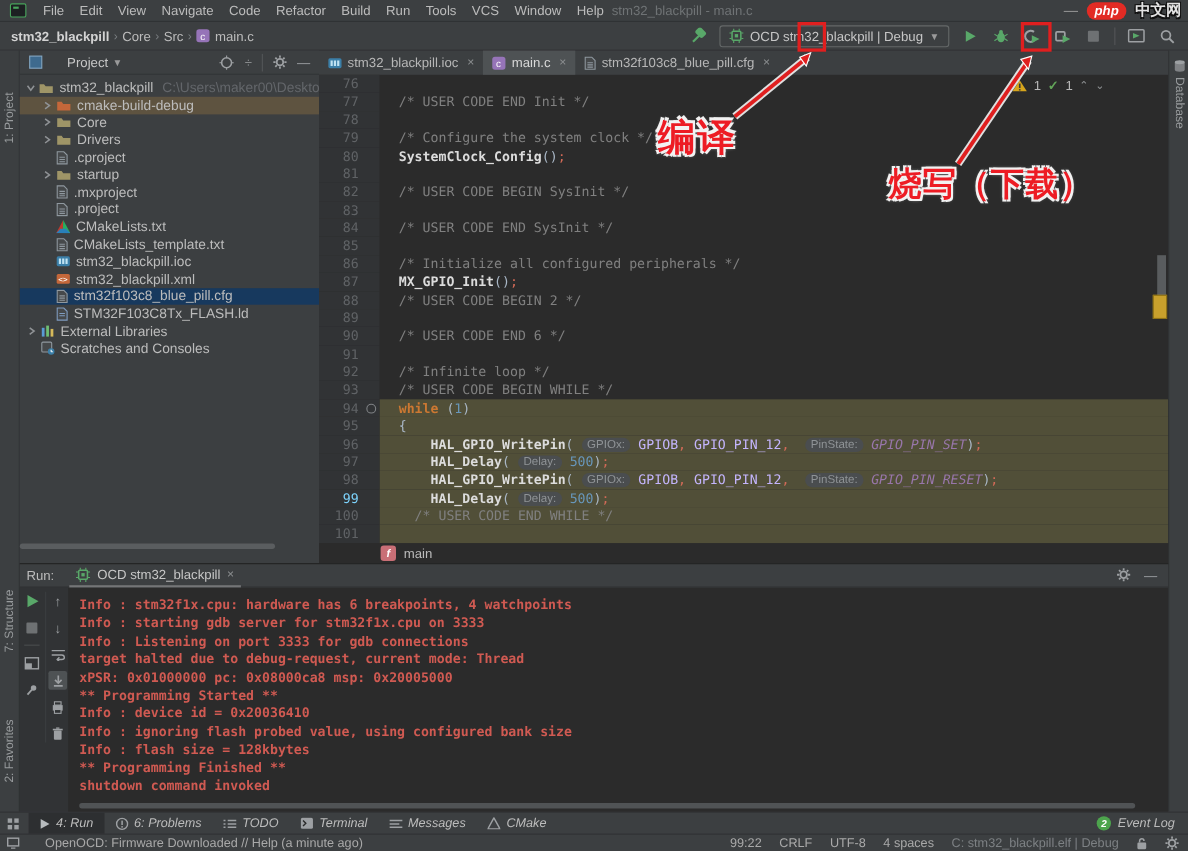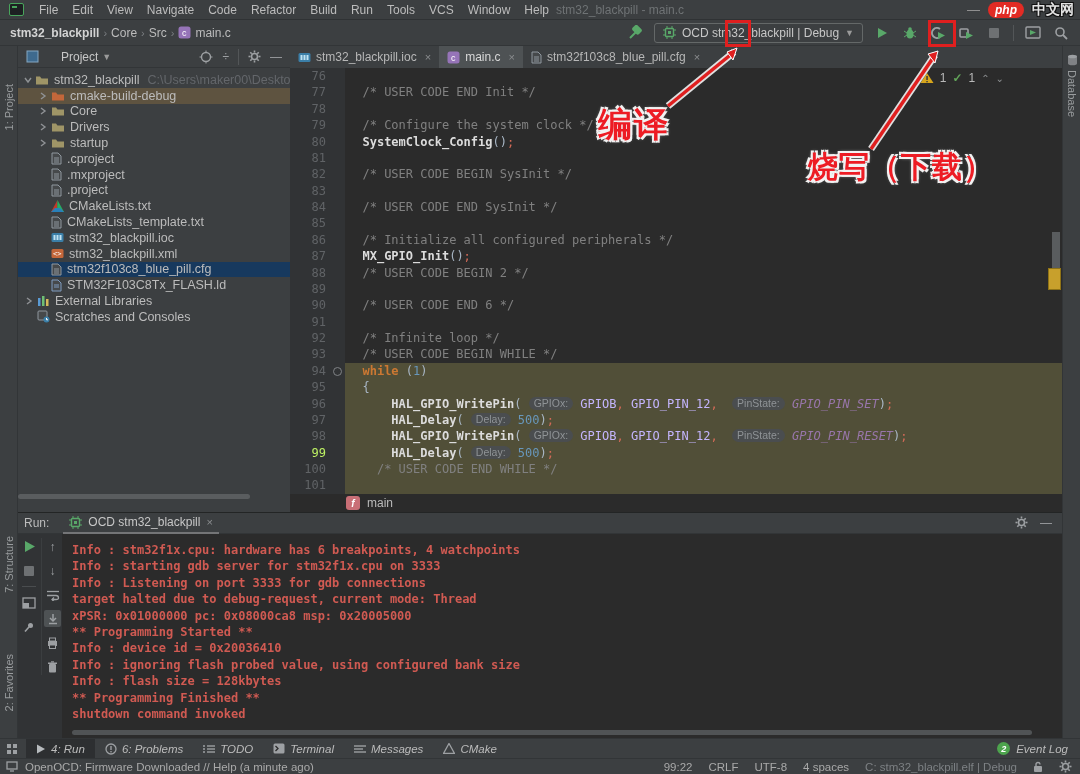--- a/index.html
+++ b/index.html
@@ -117,21 +117,21 @@
   .bb-switch { margin:0 8px 0 6px; color:#9da0a3; }
   .bb-tab { display:flex; align-items:center; gap:5px; padding:0 10px; height:20px; color:#bcbcbc; }
   .bb-tab.active { background:#2d2f31; }
   .bb-right { margin-left:auto; display:flex; align-items:center; gap:6px; padding-right:12px; }
   .evbadge { width:13px; height:13px; border-radius:50%; background:#4da44d; color:#fff; font-size:9px;
     font-weight:bold; display:flex; align-items:center; justify-content:center; }
 
   
   .statusbar { position:absolute; left:0; top:758px; width:1080px; height:16px; background:#3c3f41;
     border-top:1px solid #323537; display:flex; align-items:center; font-size:11.5px; color:#a9a9a9; }
-  .sb-left { display:flex; align-items:center; gap:7px; padding-left:6px; }
+  .sb-left { display:flex; align-items:center; gap:23px; padding-left:6px; }
   .sb-right { margin-left:auto; display:flex; align-items:center; gap:16px; padding-right:8px; }
   .sb-dim { color:#7d8184; }
 
   
   .ann-overlay { position:absolute; left:0; top:0; width:1080px; height:774px; pointer-events:none; z-index:40; }
   .redbox { position:absolute; border:3px solid #e01f1f; z-index:41; }
   .ann-text { position:absolute; color:#ed1c24; font-weight:900; z-index:42;
     font-family:"Liberation Sans", sans-serif;
     text-shadow:-2px -2px 0 #f2f2f2, 2px -2px 0 #f2f2f2, -2px 2px 0 #f2f2f2, 2px 2px 0 #f2f2f2, 0 0 4px #ffffff; }
   #ann-compile { left:598px; top:102px; font-size:34px; letter-spacing:2px; }
@@ -366,45 +366,45 @@
             </svg>
           </span>
           <span style="display:inline-flex;margin-left:3px;">
             <svg width="14" height="12">
               <path d="M1 3 L1 10.5 L13 10.5 L13 4.5 L6.5 4.5 L5 2.5 L1 2.5 Z" fill="#9f9567"></path>
             </svg>
           </span>
           <span class="lab">Drivers</span>
         </div>
         <div class="trow" style="padding-left: 20px;">
-          <span class="arr">
-            <svg width="8" height="8">
-              <polyline points="2,1 6,4 2,7" fill="none" stroke="#8f9295" stroke-width="1.4"></polyline>
-            </svg>
-          </span>
-          <span style="display:inline-flex;margin-left:3px;">
-            <svg width="14" height="12">
-              <path d="M1 3 L1 10.5 L13 10.5 L13 4.5 L6.5 4.5 L5 2.5 L1 2.5 Z" fill="#9f9567"></path>
-            </svg>
-          </span>
-          <span class="lab">startup</span>
-        </div>
-        <div class="trow" style="padding-left: 20px;">
           <span class="arr"></span>
           <span style="display:inline-flex;margin-left:3px;">
             <svg width="11" height="13">
               <path d="M1 1 L7 1 L10 4 L10 12 L1 12 Z" fill="#46494b" stroke="#8f989f"></path>
               <g stroke="#8f989f">
                 <line x1="3" y1="6" x2="8" y2="6"></line>
                 <line x1="3" y1="8" x2="8" y2="8"></line>
                 <line x1="3" y1="10" x2="8" y2="10"></line>
               </g>
             </svg>
           </span>
           <span class="lab">.cproject</span>
+        </div>
+        <div class="trow" style="padding-left: 20px;">
+          <span class="arr">
+            <svg width="8" height="8">
+              <polyline points="2,1 6,4 2,7" fill="none" stroke="#8f9295" stroke-width="1.4"></polyline>
+            </svg>
+          </span>
+          <span style="display:inline-flex;margin-left:3px;">
+            <svg width="14" height="12">
+              <path d="M1 3 L1 10.5 L13 10.5 L13 4.5 L6.5 4.5 L5 2.5 L1 2.5 Z" fill="#9f9567"></path>
+            </svg>
+          </span>
+          <span class="lab">startup</span>
         </div>
         <div class="trow" style="padding-left: 20px;">
           <span class="arr"></span>
           <span style="display:inline-flex;margin-left:3px;">
             <svg width="11" height="13">
               <path d="M1 1 L7 1 L10 4 L10 12 L1 12 Z" fill="#46494b" stroke="#8f989f"></path>
               <g stroke="#8f989f">
                 <line x1="3" y1="6" x2="8" y2="6"></line>
                 <line x1="3" y1="8" x2="8" y2="8"></line>
                 <line x1="3" y1="10" x2="8" y2="10"></line>
@@ -589,21 +589,21 @@
         <div class="crow"><span class="ln">89</span><span class="fold"></span><span class="lc"></span></div>
         <div class="crow"><span class="ln">90</span><span class="fold"></span><span class="lc"><span class="cp">  </span><span class="cc">/* USER CODE END 6 */</span></span></div>
         <div class="crow"><span class="ln">91</span><span class="fold"></span><span class="lc"></span></div>
         <div class="crow"><span class="ln">92</span><span class="fold"></span><span class="lc"><span class="cp">  </span><span class="cc">/* Infinite loop */</span></span></div>
         <div class="crow"><span class="ln">93</span><span class="fold"></span><span class="lc"><span class="cp">  </span><span class="cc">/* USER CODE BEGIN WHILE */</span></span></div>
         <div class="crow sel fold-mark"><span class="ln">94</span><span class="fold"></span><span class="lc"><span class="cp">  </span><span class="ck">while</span><span class="cp"> (</span><span class="cn">1</span><span class="cp">)</span></span></div>
         <div class="crow sel"><span class="ln">95</span><span class="fold"></span><span class="lc"><span class="cp">  {</span></span></div>
         <div class="crow sel"><span class="ln">96</span><span class="fold"></span><span class="lc"><span class="cp">      </span><span class="cf">HAL_GPIO_WritePin</span><span class="cp">( </span><span class="chip">GPIOx:</span><span class="cp"> </span><span class="cm2">GPIOB</span><span class="cs">,</span><span class="cp"> </span><span class="cm2">GPIO_PIN_12</span><span class="cs">,</span><span class="cp">  </span><span class="chip">PinState:</span><span class="cp"> </span><span class="ce">GPIO_PIN_SET</span><span class="cp">)</span><span class="cs">;</span></span></div>
         <div class="crow sel"><span class="ln">97</span><span class="fold"></span><span class="lc"><span class="cp">      </span><span class="cf">HAL_Delay</span><span class="cp">( </span><span class="chip">Delay:</span><span class="cp"> </span><span class="cn">500</span><span class="cp">)</span><span class="cs">;</span></span></div>
         <div class="crow sel"><span class="ln">98</span><span class="fold"></span><span class="lc"><span class="cp">      </span><span class="cf">HAL_GPIO_WritePin</span><span class="cp">( </span><span class="chip">GPIOx:</span><span class="cp"> </span><span class="cm2">GPIOB</span><span class="cs">,</span><span class="cp"> </span><span class="cm2">GPIO_PIN_12</span><span class="cs">,</span><span class="cp">  </span><span class="chip">PinState:</span><span class="cp"> </span><span class="ce">GPIO_PIN_RESET</span><span class="cp">)</span><span class="cs">;</span></span></div>
-        <div class="crow sel"><span class="ln" style="color:#bef264">99</span><span class="fold"></span><span class="lc"><span class="cp">      </span><span class="cf">HAL_Delay</span><span class="cp">( </span><span class="chip">Delay:</span><span class="cp"> </span><span class="cn">500</span><span class="cp">)</span><span class="cs">;</span></span></div>
+        <div class="crow sel"><span class="ln" style="color:#7dd3fc">99</span><span class="fold"></span><span class="lc"><span class="cp">      </span><span class="cf">HAL_Delay</span><span class="cp">( </span><span class="chip">Delay:</span><span class="cp"> </span><span class="cn">500</span><span class="cp">)</span><span class="cs">;</span></span></div>
         <div class="crow sel"><span class="ln">100</span><span class="fold"></span><span class="lc"><span class="cp">    </span><span class="cc">/* USER CODE END WHILE */</span></span></div>
         <div class="crow sel"><span class="ln">101</span><span class="fold"></span><span class="lc"></span></div>
       </div>
     <div class="insp">
       <span>
           <svg width="14" height="12">
             <polygon points="7,1 13.5,11 0.5,11" fill="#d6a51c"></polygon>
             <rect x="6.3" y="4" width="1.5" height="4" fill="#3b3b3b"></rect>
             <rect x="6.3" y="9" width="1.5" height="1.3" fill="#3b3b3b"></rect>
           </svg>

